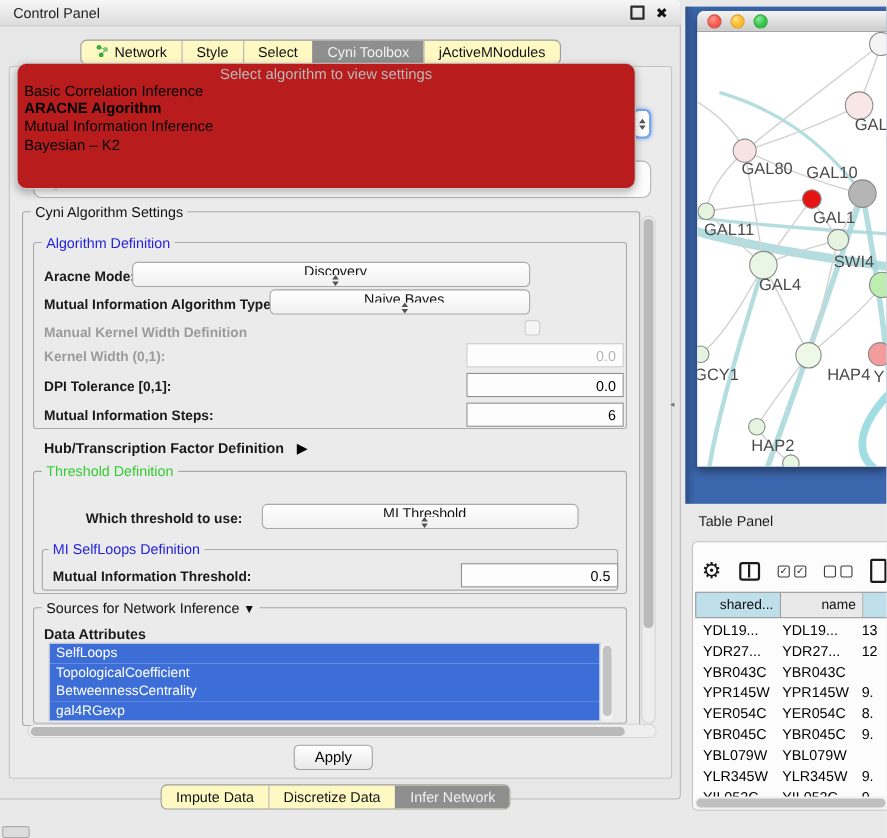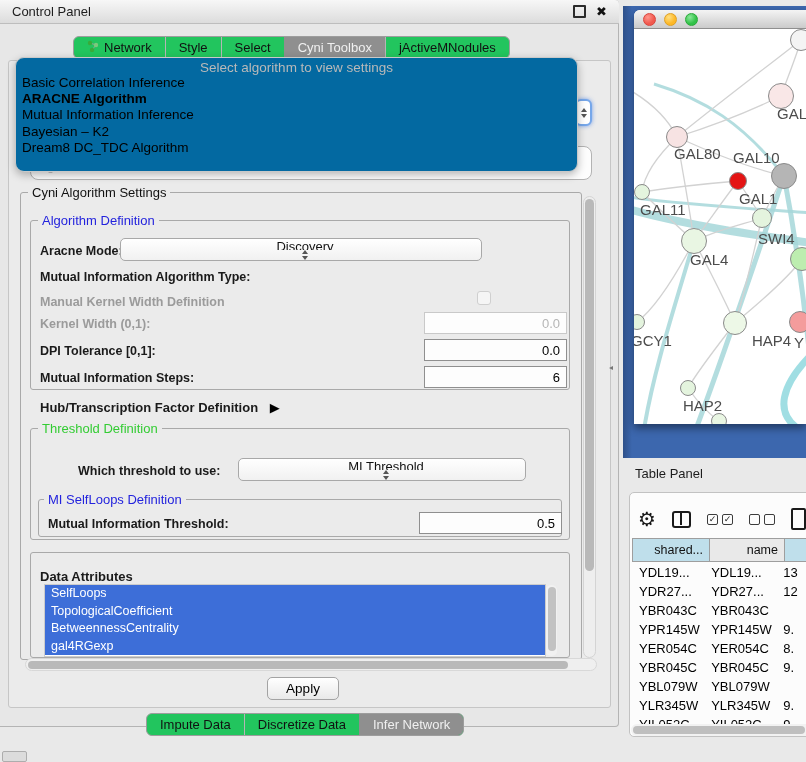--- a/index.html
+++ b/index.html
@@ -14,21 +14,21 @@
   .cp-titlebar{left:0;top:8;width:619px;height:24px;box-sizing:border-box;
      background:linear-gradient(#f7f7f7,#dcdcdc);border-bottom:1px solid #bdbdbd;
      display:flex;align-items:center;padding:0 12px;border-radius:0 4px 0 0;}
   .cp-title{font-size:13px;color:#1d1d1d;}
   .tb-icons{margin-left:auto;display:flex;align-items:center;gap:10px;}
   .float-ic{width:9px;height:9px;border:2px solid #2b2b2b;border-radius:1px;}
   .close-ic{font-size:13px;font-weight:bold;color:#111;line-height:1;}
 
   
   .seg{display:flex;border:1px solid #9d9d9d;border-radius:6px;overflow:hidden;
-       background:#22c55e;height:23px;box-sizing:border-box;}
+       background:#fef9c3;height:23px;box-sizing:border-box;}
   .seg .tab{display:flex;align-items:center;gap:5px;padding:0 13px;font-size:13px;color:#111;
        border-left:1px solid #b5b5b5;white-space:nowrap;}
   .seg .tab:first-child{border-left:none;}
   .seg .tab.sel{background:#8f8f8f;color:#f0f0f0;border-left-color:#8f8f8f;}
   .top-tabs{left:73px;top:36px;}
   .bottom-tabs{left:146px;top:713px;}
 
   
   .cp-content{left:8px;top:60px;width:603px;height:648px;background:#ebebeb;
       border:1px solid #c6c6c6;border-radius:3px;box-sizing:border-box;}
@@ -36,21 +36,21 @@
   
   .ghost-combo{left:30px;top:146px;width:562px;height:34px;background:#fdfdfd;
       border:1px solid #b3b3b3;border-radius:8px;box-sizing:border-box;z-index:3;
       color:#b9b9b9;font-size:13px;padding:11px 0 0 16px;overflow:hidden;}
   .focus-spin{left:575px;top:99px;width:17px;height:27px;background:#fff;
       border:2px solid #76a7ea;border-radius:6px;box-sizing:border-box;z-index:2;
       box-shadow:0 0 4px rgba(90,140,230,.8);display:flex;flex-direction:column;
       align-items:center;justify-content:center;gap:2px;}
 
   
-  .dropdown{left:15px;top:57px;width:563px;height:115px;background:#0369a1;
+  .dropdown{left:15px;top:57px;width:563px;height:115px;background:#b91c1c;
       border:1px solid #c9c9c9;border-radius:9px;box-sizing:border-box;z-index:10;
       box-shadow:0 3px 8px rgba(0,0,0,.28);padding-top:2px;}
   .dd-hint{text-align:center;color:#b9b9b9;font-size:13.5px;height:15px;}
   .dd-item{font-size:13.5px;color:#000;line-height:16.2px;padding-left:6px;white-space:nowrap;}
   .dd-item.bold{font-weight:bold;}
 
   
   .group{border:1px solid #a9a9a9;border-radius:3px;box-sizing:border-box;}
   .gtitle{position:absolute;background:#ebebeb;padding:0 4px;font-size:13px;line-height:13px;}
   .blue{color:#2323dd;}
@@ -189,40 +189,46 @@
     <span class="tri-d"></span>
   </div>
 
   <div class="abs dropdown">
     <div class="dd-hint">Select algorithm to view settings</div>
     <div>
         <div class="dd-item">Basic Correlation Inference</div>
         <div class="dd-item bold">ARACNE Algorithm</div>
         <div class="dd-item">Mutual Information Inference</div>
         <div class="dd-item">Bayesian – K2</div>
-        <div class="dd-item">Dream8 DC_TDC Algorithm</div>
       </div>
   </div>
 
   <div class="abs group" style="left:20px;top:192px;width:562px;height:468px;"></div>
   <div class="gtitle black" style="left:28px;top:186px;">Cyni Algorithm Settings</div>
 
   <div class="abs group" style="left:30px;top:220px;width:540px;height:170px;"></div>
   <div class="gtitle blue" style="left:38px;top:214px;">Algorithm Definition</div>
 
   <div class="lbl" style="left:40px;top:244px;">Aracne Mode:</div>
   <div class="combo" style="left:120px;top:238px;width:362px;">
     <span class="val">Discovery</span>
     <span class="spin">
         <span class="tri-u"></span>
         <span class="tri-d"></span>
       </span>
   </div>
 
   <div class="lbl" style="left:40px;top:270px;">Mutual Information Algorithm Type:</div>
+  <div class="combo" style="left:245px;top:263px;width:237px;">
+    <span class="val">Naive Bayes</span>
+    <span class="spin">
+        <span class="tri-u"></span>
+        <span class="tri-d"></span>
+      </span>
+  </div>
 
   <div class="lbl dis" style="left:40px;top:295px;">Manual Kernel Width Definition</div>
   <div class="chk" style="left:477px;top:291px;"></div>
 
   <div class="lbl dis" style="left:40px;top:317px;">Kernel Width (0,1):</div>
   <div class="inp dis" style="left:424px;top:312px;width:143px;">0.0</div>
 
   <div class="lbl" style="left:40px;top:344px;text-align:right;">DPI Tolerance [0,1]:</div>
   <div class="inp" style="left:424px;top:339px;width:143px;">0.0</div>
 
@@ -245,20 +251,24 @@
         <span class="tri-d"></span>
       </span>
   </div>
 
   <div class="abs group" style="left:38px;top:499px;width:524px;height:38px;"></div>
   <div class="gtitle blue" style="left:44px;top:493px;">MI SelfLoops Definition</div>
   <div class="lbl" style="left:48px;top:517px;">Mutual Information Threshold:</div>
   <div class="inp" style="left:419px;top:512px;width:143px;">0.5</div>
 
   <div class="abs group" style="left:30px;top:552px;width:540px;height:106px;"></div>
+  <div class="gtitle black" style="left:38px;top:546px;">
+    <span>Sources for Network Inference</span>
+    <span style="font-size:11px;">▼</span>
+  </div>
   <div class="lbl" style="left:40px;top:569px;font-size:13px;">Data Attributes</div>
   <div class="abs list">
       <div class="litem">SelfLoops</div>
       <div class="litem">TopologicalCoefficient</div>
       <div class="litem">BetweennessCentrality</div>
       <div class="litem">gal4RGexp</div>
     </div>
   <div class="abs list-vscroll">
       <div class="list-vthumb"></div>
     </div>

